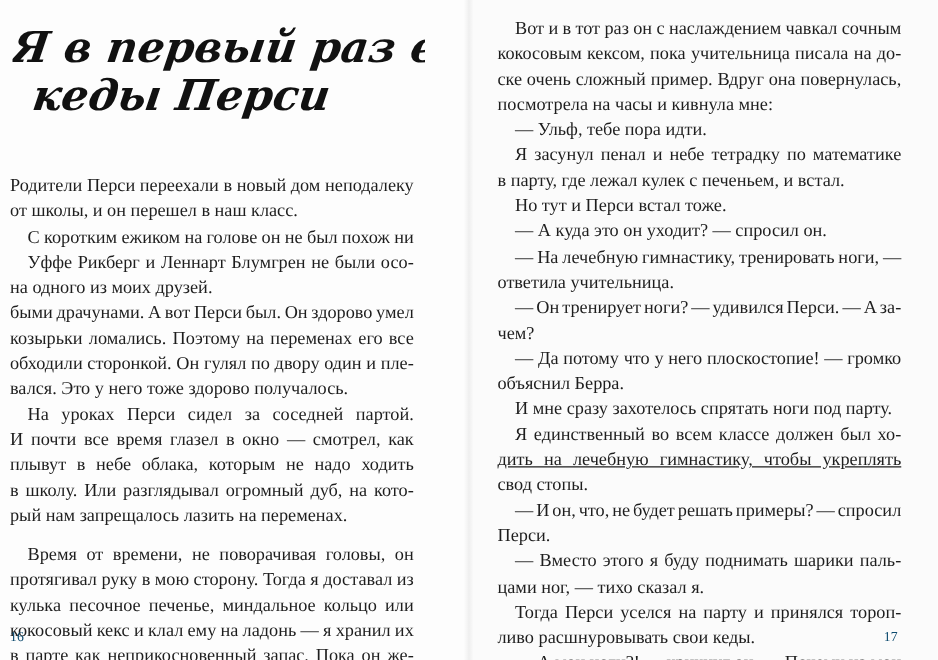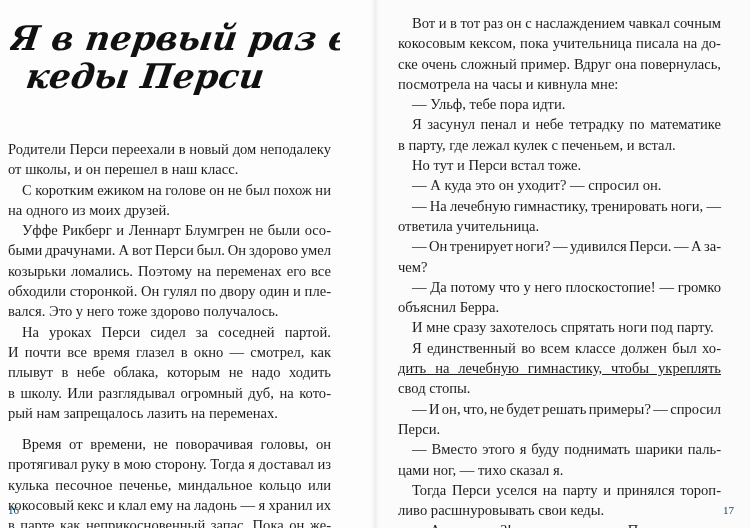--- a/index.html
+++ b/index.html
@@ -48,43 +48,43 @@
 <div class="page page-left">
   <svg class="title-svg" width="330" height="100" viewBox="0 0 330 100">
     <text x="4" y="42" font-family="DejaVu Serif, serif" font-style="italic" font-size="34" font-weight="bold" fill="#111" transform="skewX(-8)">Я в первый раз вижу</text>
     <text x="26" y="80" font-family="DejaVu Serif, serif" font-style="italic" font-size="34" font-weight="bold" fill="#111" transform="skewX(-8)">кеды Перси</text>
   </svg>
 
   <div class="text-block left-text" id="left-text">
       <span class="line" style="word-spacing: 0.0677083px; text-align: left;">Родители Перси переехали в новый дом неподалеку</span>
       <span class="line last">от школы, и он перешел в наш класс.</span>
       <span class="line indent" style="word-spacing: -0.223958px; text-align: left;">С коротким ежиком на голове он не был похож ни</span>
+      <span class="line indent" style="word-spacing: 0.888393px; text-align: left;">Уффе Рикберг и Леннарт Блумгрен не были осо-</span>
       <span class="line last">на одного из моих друзей.</span>
-      <span class="line indent" style="word-spacing: 0.888393px; text-align: left;">Уффе Рикберг и Леннарт Блумгрен не были осо-</span>
       <span class="line" style="word-spacing: -0.703125px; text-align: left;">быми драчунами. А вот Перси был. Он здорово умел</span>
       <span class="line" style="word-spacing: 1.35417px; text-align: left;">козырьки ломались. Поэтому на переменах его все</span>
       <span class="line" style="word-spacing: 0.0976562px; text-align: left;">обходили сторонкой. Он гулял по двору один и пле-</span>
       <span class="line last">вался. Это у него тоже здорово получалось.</span>
       <span class="line indent" style="word-spacing: 6.38281px; text-align: left;">На уроках Перси сидел за соседней партой.</span>
       <span class="line" style="word-spacing: 2.53125px; text-align: left;">И почти все время глазел в окно — смотрел, как</span>
       <span class="line" style="word-spacing: 4.86161px; text-align: left;">плывут в небе облака, которым не надо ходить</span>
       <span class="line" style="word-spacing: 1.84821px; text-align: left;">в школу. Или разглядывал огромный дуб, на кото-</span>
       <span class="line last">рый нам запрещалось лазить на переменах.</span>
       <span class="line indent" style="word-spacing: 4.00781px; text-align: left; margin-top: 11px;">Время от времени, не поворачивая головы, он</span>
       <span class="line" style="word-spacing: -0.0234375px; text-align: left;">протягивал руку в мою сторону. Тогда я доставал из</span>
       <span class="line" style="word-spacing: 2.89062px; text-align: center;">кулька песочное печенье, миндальное кольцо или</span>
       <span class="line" style="word-spacing: -0.253125px; text-align: left;">кокосовый кекс и клал ему на ладонь — я хранил их</span>
       <span class="line" style="word-spacing: 1.79688px; text-align: left;">в парте как неприкосновенный запас. Пока он же-</span>
     </div>
 
   <div class="page-num page-num-left">16</div>
 </div>
 
 <div class="page page-right">
-  <div class="page-num page-num-right" style="left:348px;">17</div>
+  <div class="page-num page-num-right" style="left:332px;">17</div>
 </div>
 
 <div class="text-block right-text" id="right-text">
     <span class="line indent" style="word-spacing: -0.159722px; text-align: left;">Вот и в тот раз он с наслаждением чавкал сочным</span>
     <span class="line" style="word-spacing: 0.552083px; text-align: left;">кокосовым кексом, пока учительница писала на до-</span>
     <span class="line" style="word-spacing: 0.164062px; text-align: left;">ске очень сложный пример. Вдруг она повернулась,</span>
     <span class="line last">посмотрела на часы и кивнула мне:</span>
     <span class="line indent last">— Ульф, тебе пора идти.</span>
     <span class="line indent" style="word-spacing: -0.310268px; text-align: left;">Я засунул пенал и небе тетрадку по математике</span>
     <span class="line last">в парту, где лежал кулек с печеньем, и встал.</span>

